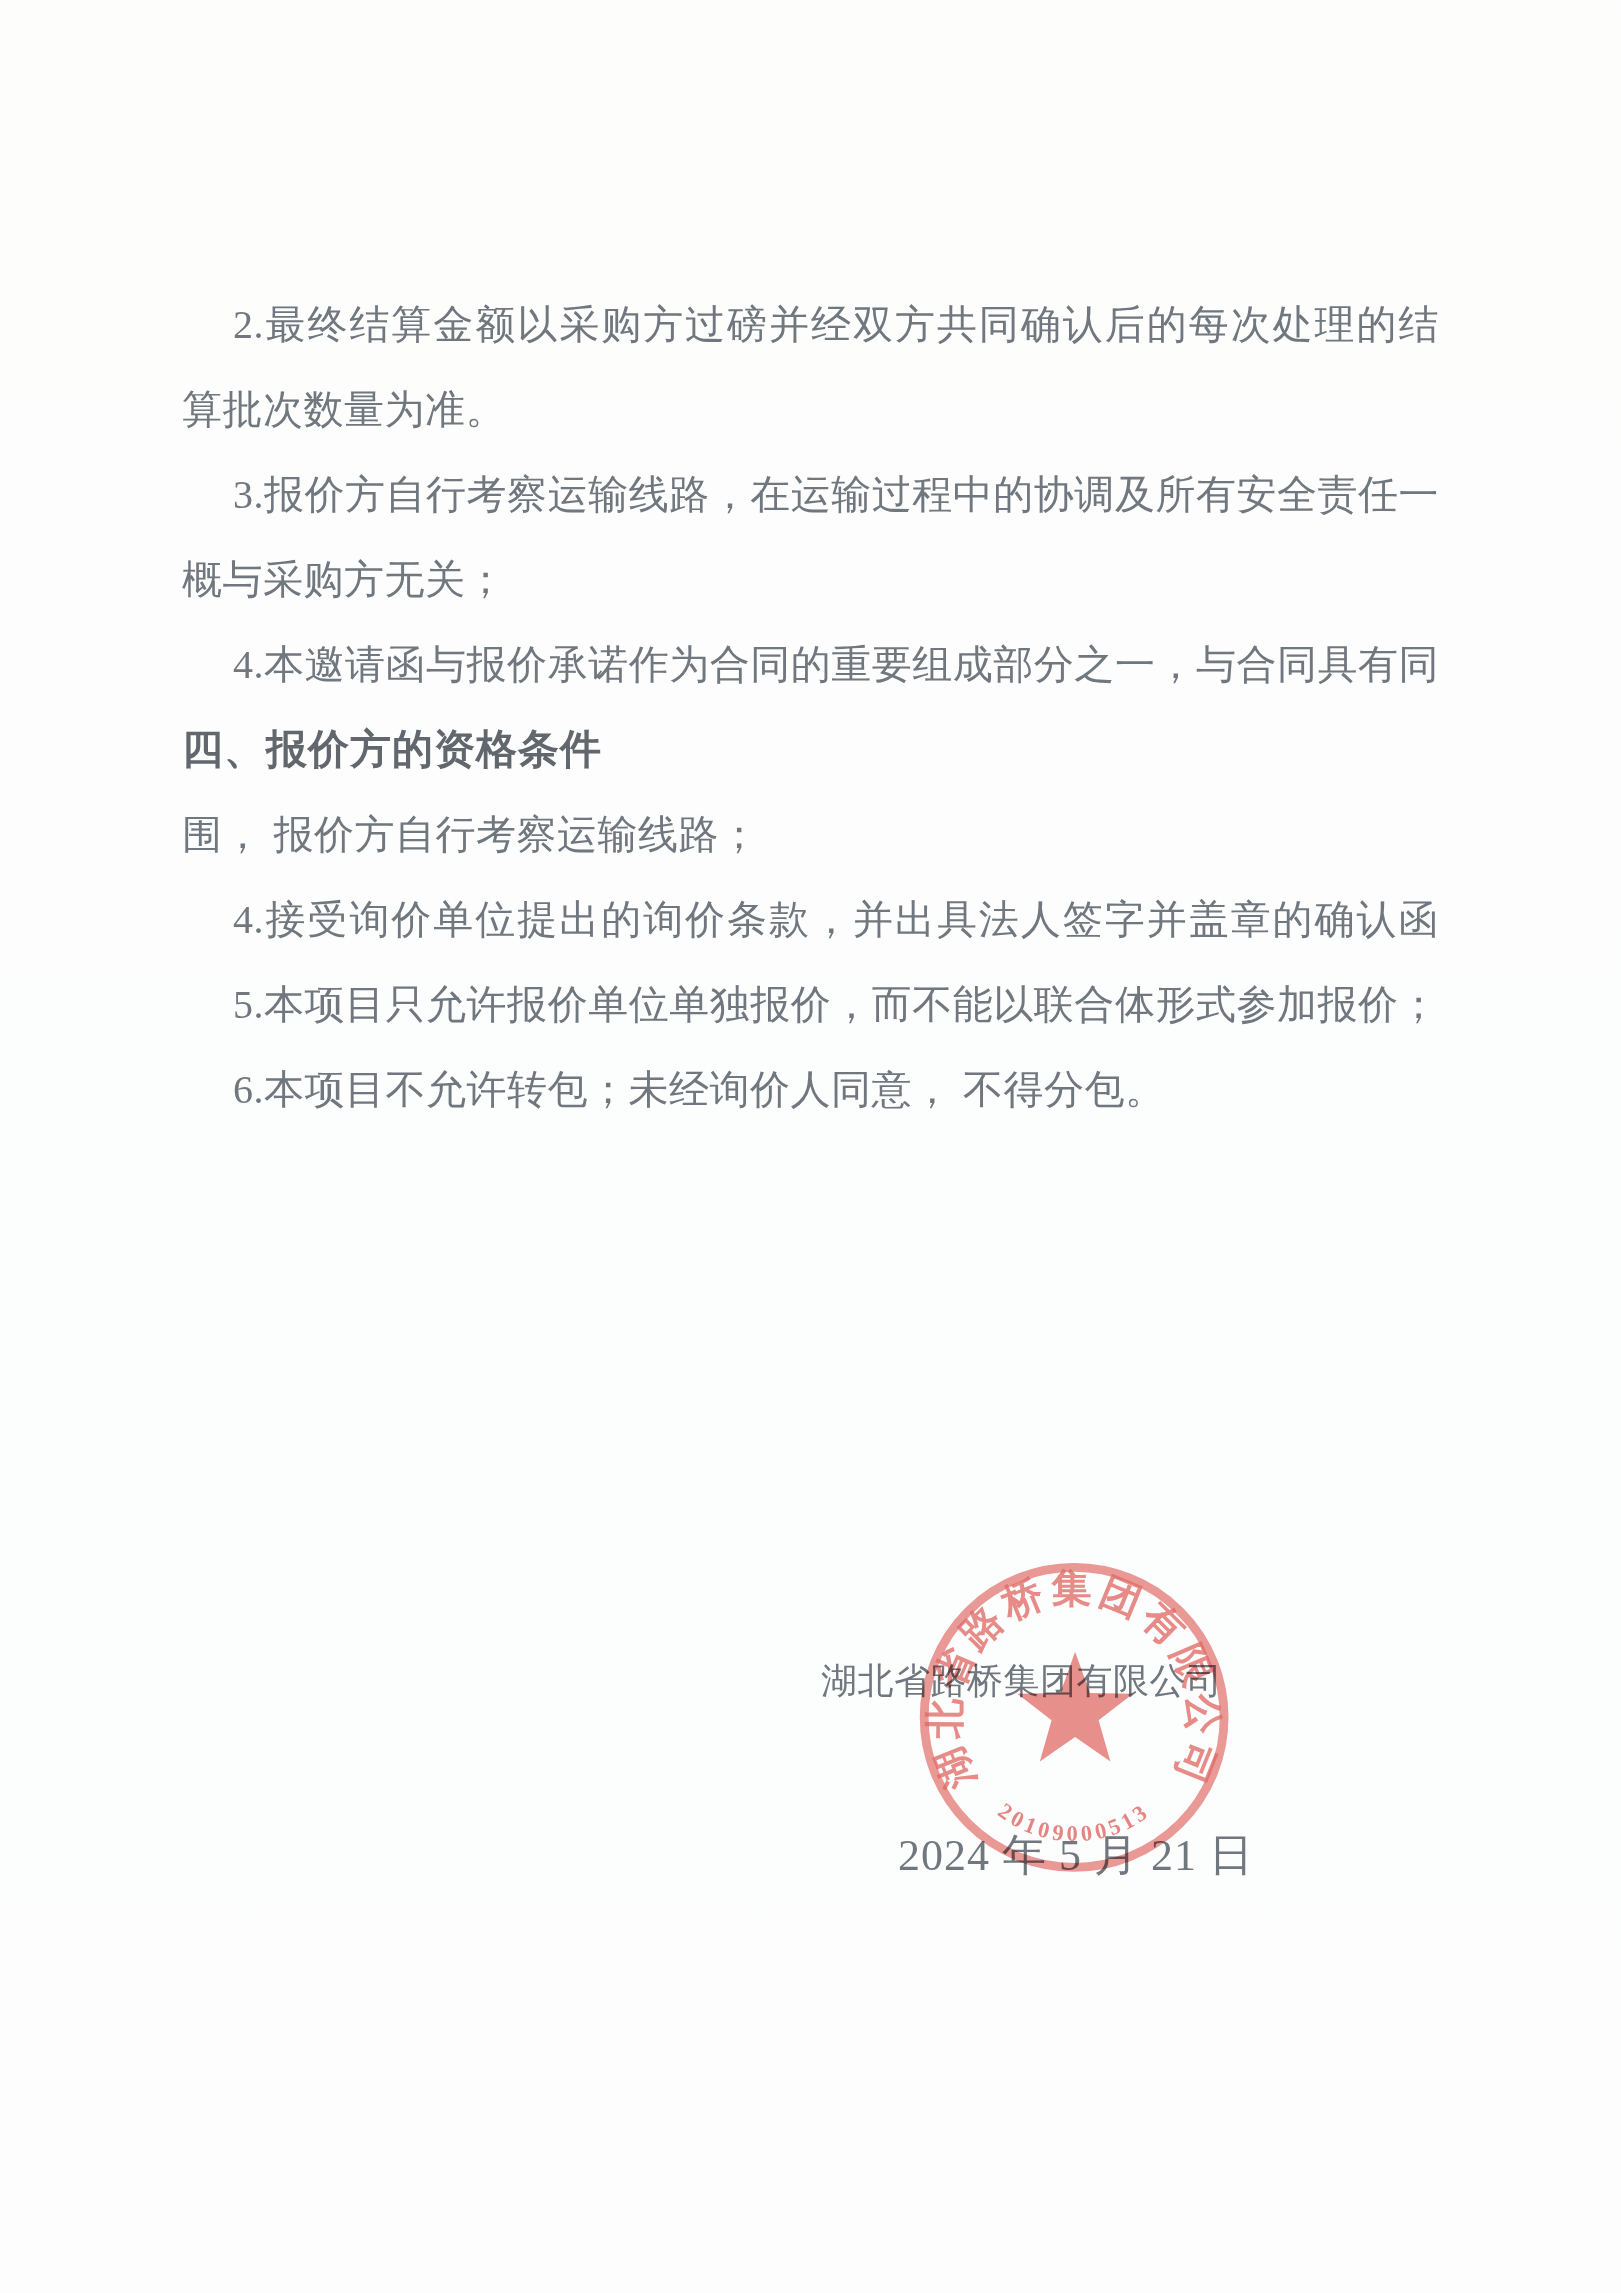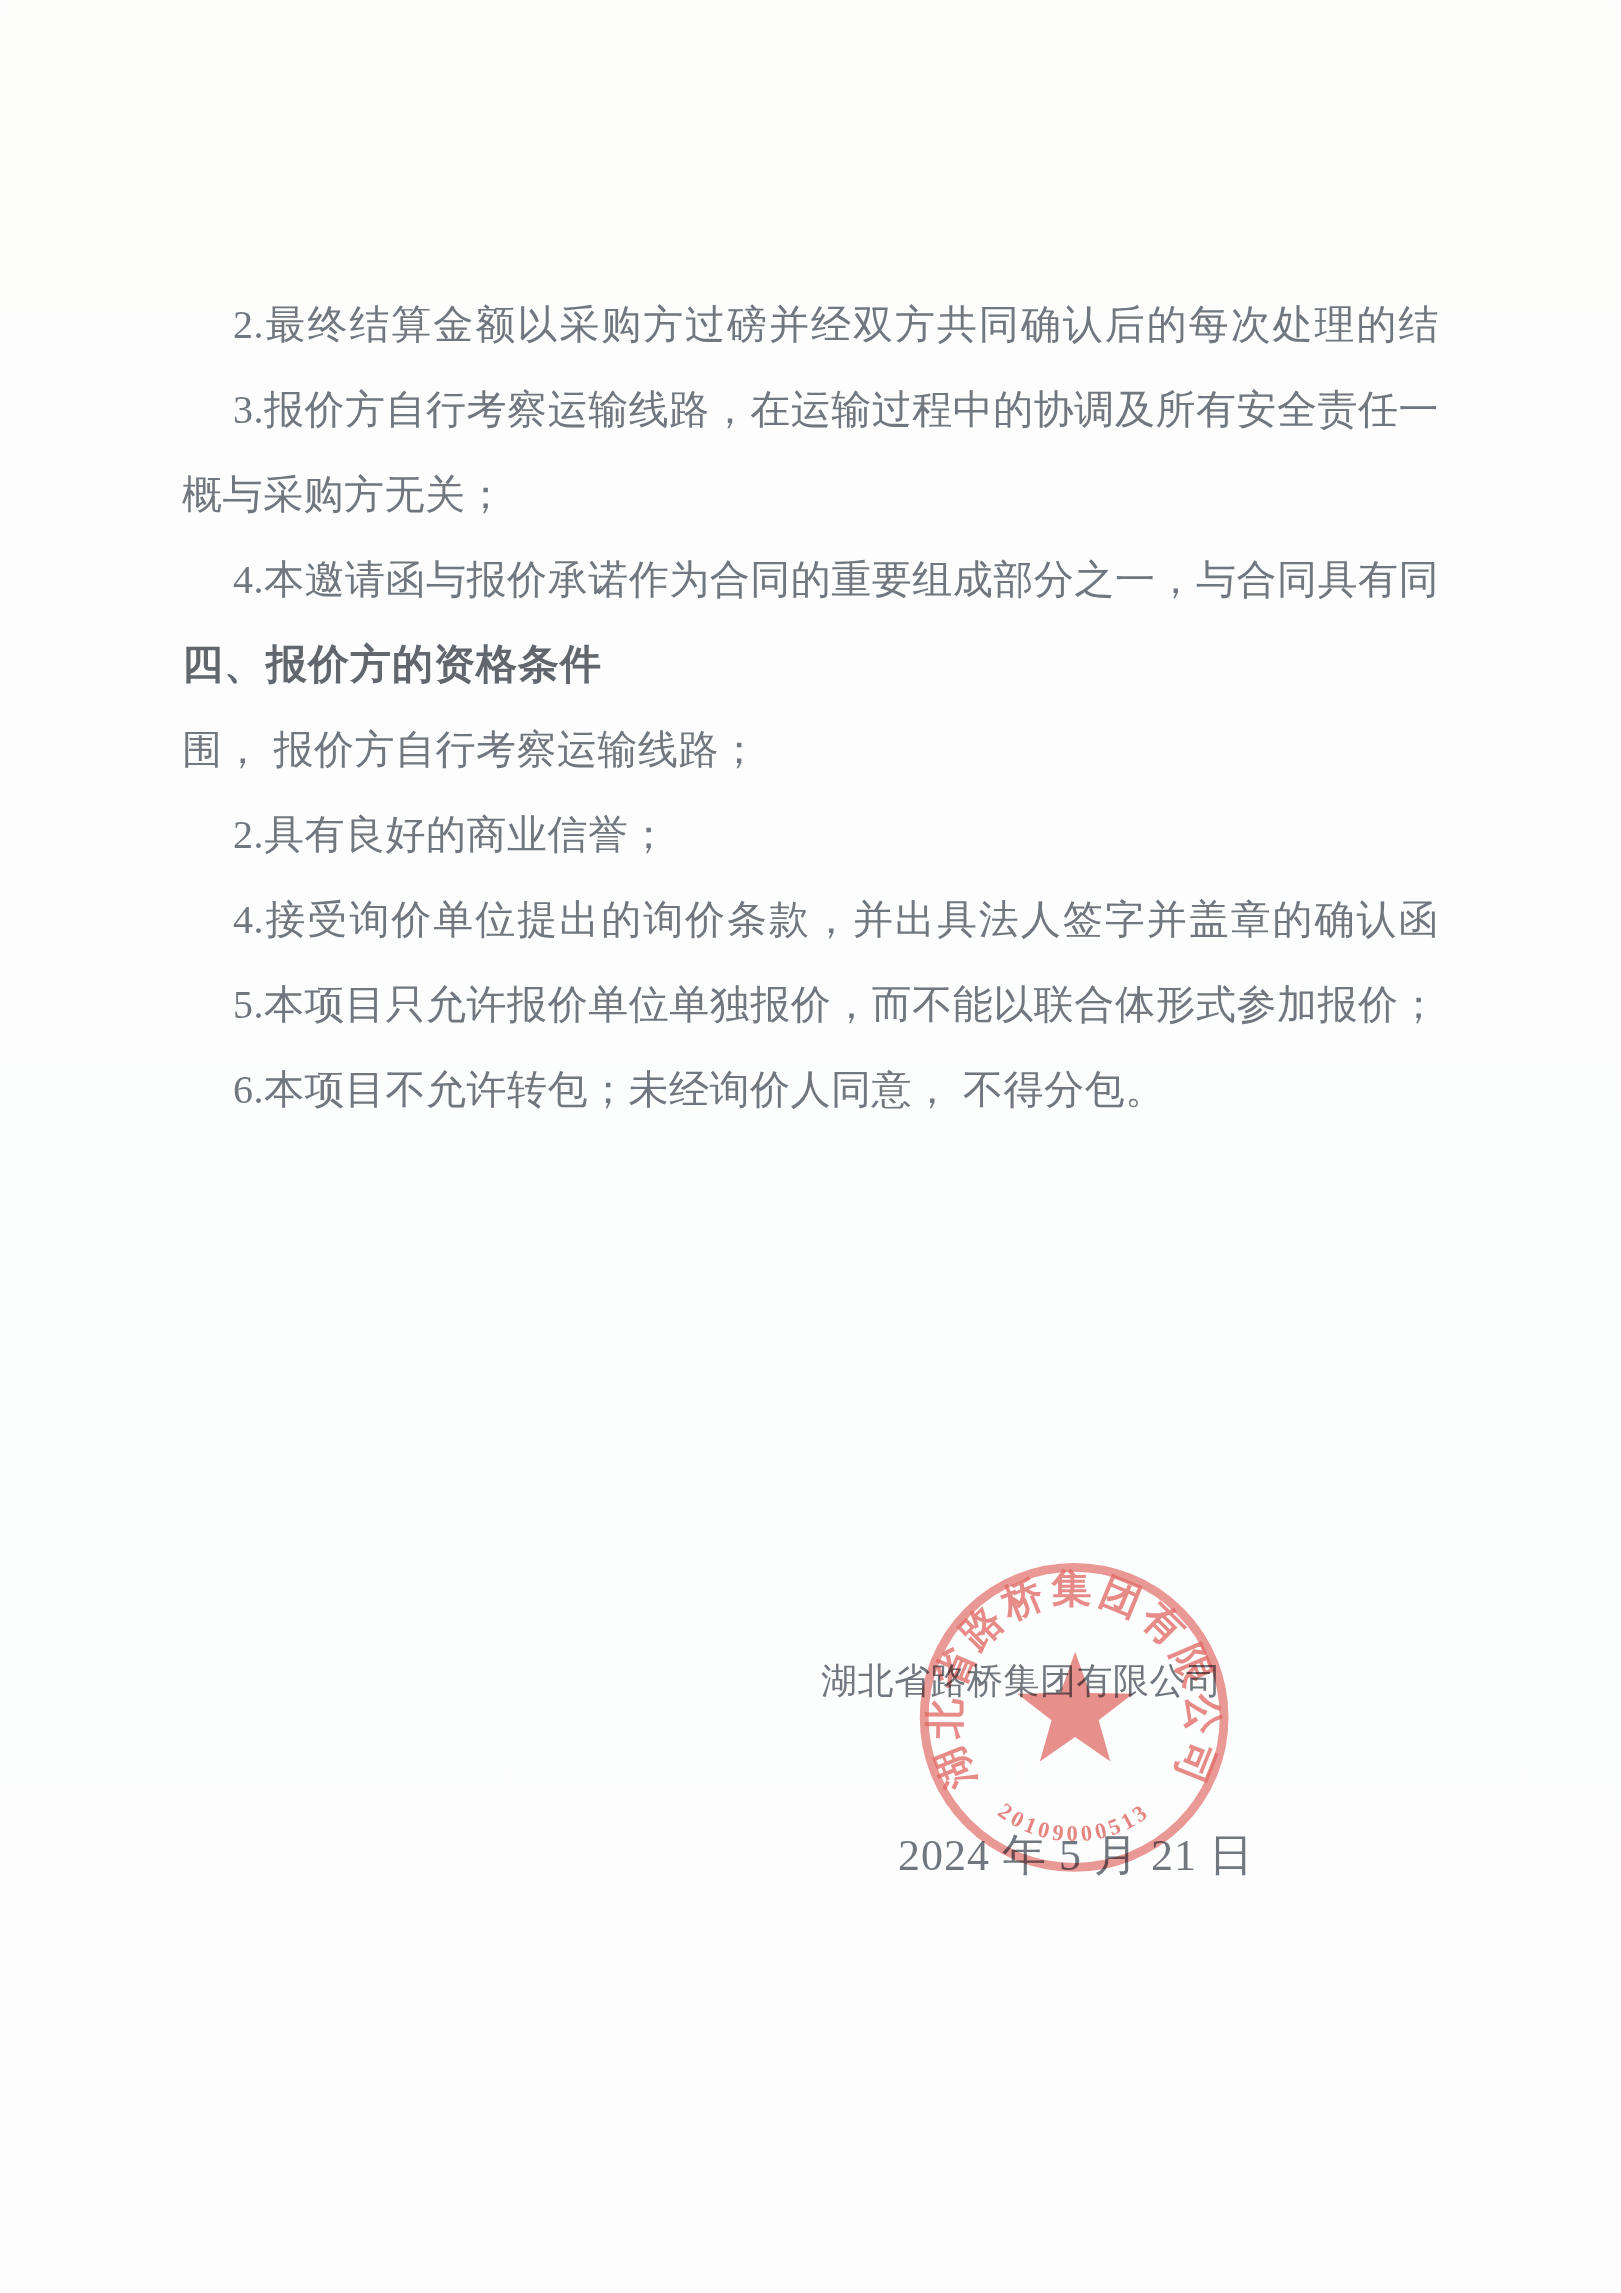--- a/index.html
+++ b/index.html
@@ -69,26 +69,26 @@
     fill: #df5a55; fill-opacity: 0.8;
   }
 </style>
 </head>
 <body>
 
 <div class="scan-page">
 
   <div class="text-block">
     <div class="ln indent just">2.最终结算金额以采购方过磅并经双方共同确认后的每次处理的结</div>
+    <div class="ln">算批次数量为准。</div>
     <div class="ln indent just">3.报价方自行考察运输线路，在运输过程中的协调及所有安全责任一</div>
     <div class="ln">概与采购方无关；</div>
     <div class="ln indent just">4.本邀请函与报价承诺作为合同的重要组成部分之一，与合同具有同</div>
     <div class="ln heading">四、报价方的资格条件</div>
     <div class="ln">围， 报价方自行考察运输线路；</div>
-    <div class="ln indent">2.具有良好的商业信誉；</div>
     <div class="ln indent just">4.接受询价单位提出的询价条款，并出具法人签字并盖章的确认函</div>
     <div class="ln indent just">5.本项目只允许报价单位单独报价，而不能以联合体形式参加报价；</div>
     <div class="ln indent">6.本项目不允许转包；未经询价人同意， 不得分包。</div>
   </div>
 
   <div class="sig-company">湖北省路桥集团有限公司</div>
   <div class="sig-date">2024 年 5 月 21 日</div>
 
   <svg class="seal-svg" width="1621" height="2294" viewBox="0 0 1654 2340">
 

